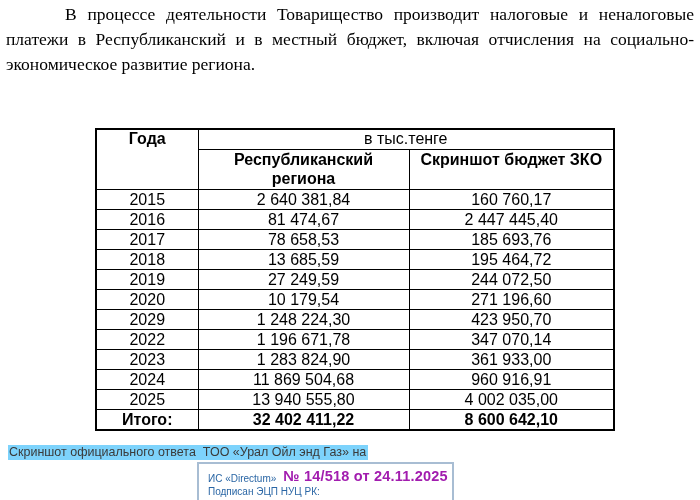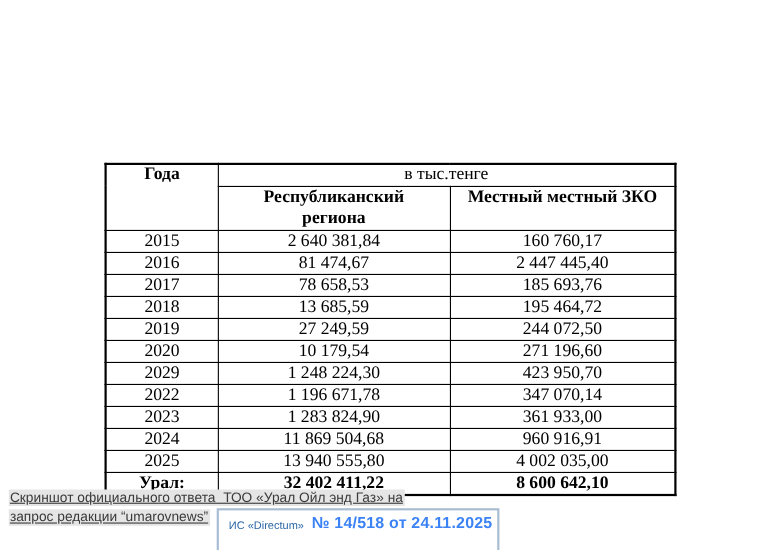--- a/index.html
+++ b/index.html
@@ -21,26 +21,26 @@
     font-size: 17.5px;
     line-height: 25px;
     text-align: justify;
     text-indent: 59px;
     color: #000;
   }
 
   
   table.payments {
     position: absolute;
-    left: 95px; top: 148px;
+    left: 95px; top: 128px;
     width: 518px;
     border-collapse: collapse;
     table-layout: fixed;
     border: 2px solid #000;
-    font-family: Liberation Serif, serif;
+    font-family: Liberation Sans, sans-serif;
   }
   table.payments col.c-year { width: 102px; }
   table.payments col.c-rep  { width: 211px; }
   table.payments col.c-loc  { width: 205px; }
   table.payments th, table.payments td {
     border: 1px solid #000;
     font-size: 16px;
     text-align: center;
     vertical-align: top;
     padding: 0;
@@ -71,76 +71,76 @@
   
   .caption {
     position: absolute;
     left: 8px; top: 444px;
     font-family: "Liberation Sans", "DejaVu Sans", sans-serif;
     font-size: 12.5px;
     line-height: 17.5px;
     color: #3a3a3a;
   }
   .caption .hl {
-    background: #e5e5e5;
+    background: #7dd3fc;
     padding: 0 2px 1px 1px;
     white-space: pre;
-    text-decoration: underline;
   }
 
   
   .stamp {
     position: absolute;
     left: 197px; top: 462px;
     width: 257px; height: 55px;
     border: 2px solid #a8bdd3;
     background: #ffffff;
     font-family: "Liberation Sans", "DejaVu Sans", sans-serif;
     padding: 4px 0 0 9px;
   }
   .stamp .row1 { display: flex; align-items: flex-end; gap: 7px; white-space: nowrap; }
   .stamp .sys {
     font-size: 10px;
     color: #2a66a5;
   }
   .stamp .num {
     font-size: 14.5px;
     font-weight: bold;
-    color: #3b82f6;
+    color: #a21caf;
     letter-spacing: 0.2px;
   }
   .stamp .signed {
     font-size: 10px;
     color: #2a66a5;
     margin-top: 2px;
   }
 </style>
 </head>
 <body>
 
 <div class="text-block">
+  <p>В процессе деятельности Товарищество производит налоговые и неналоговые платежи в Республиканский и в местный бюджет, включая отчисления на социально-экономическое развитие региона.</p>
 </div>
 
 <table class="payments">
   <colgroup>
       <col class="c-year">
       <col class="c-rep">
       <col class="c-loc">
     </colgroup>
   <tbody>
     <tr>
       <th class="years-head" rowspan="2">Года</th>
       <th class="unit-cell" colspan="2">в тыс.тенге</th>
     </tr>
     <tr>
       <th class="budget-head">
         <div class="wrap">Республиканский региона</div>
       </th>
       <th class="budget-head">
-        <div class="oneline">Местный местный ЗКО</div>
+        <div class="oneline">Скриншот бюджет ЗКО</div>
       </th>
     </tr>
 
     <tr>
       <td class="data-cell">2015</td>
       <td class="data-cell">2 640 381,84</td>
       <td class="data-cell">160 760,17</td>
     </tr>
     <tr>
       <td class="data-cell">2016</td>
@@ -187,30 +187,30 @@
       <td class="data-cell">11 869 504,68</td>
       <td class="data-cell">960 916,91</td>
     </tr>
     <tr>
       <td class="data-cell">2025</td>
       <td class="data-cell">13 940 555,80</td>
       <td class="data-cell">4 002 035,00</td>
     </tr>
 
     <tr class="total-row">
-      <td class="data-cell">Урал:</td>
+      <td class="data-cell">Итого:</td>
       <td class="data-cell">32 402 411,22</td>
       <td class="data-cell">8 600 642,10</td>
     </tr>
   </tbody>
 </table>
 
 <div class="caption">
   <div><span class="hl">Скриншот официального ответа  ТОО «Урал Ойл энд Газ» на</span></div>
-  <div><span class="hl">запрос редакции “umarovnews”</span></div>
 </div>
 
 <div class="stamp">
   <div class="row1">
     <span class="sys">ИС «Directum»</span>
     <span class="num">№ 14/518 от 24.11.2025</span>
   </div>
+  <div class="signed">Подписан ЭЦП НУЦ РК:</div>
 </div>
 
 </body></html>

